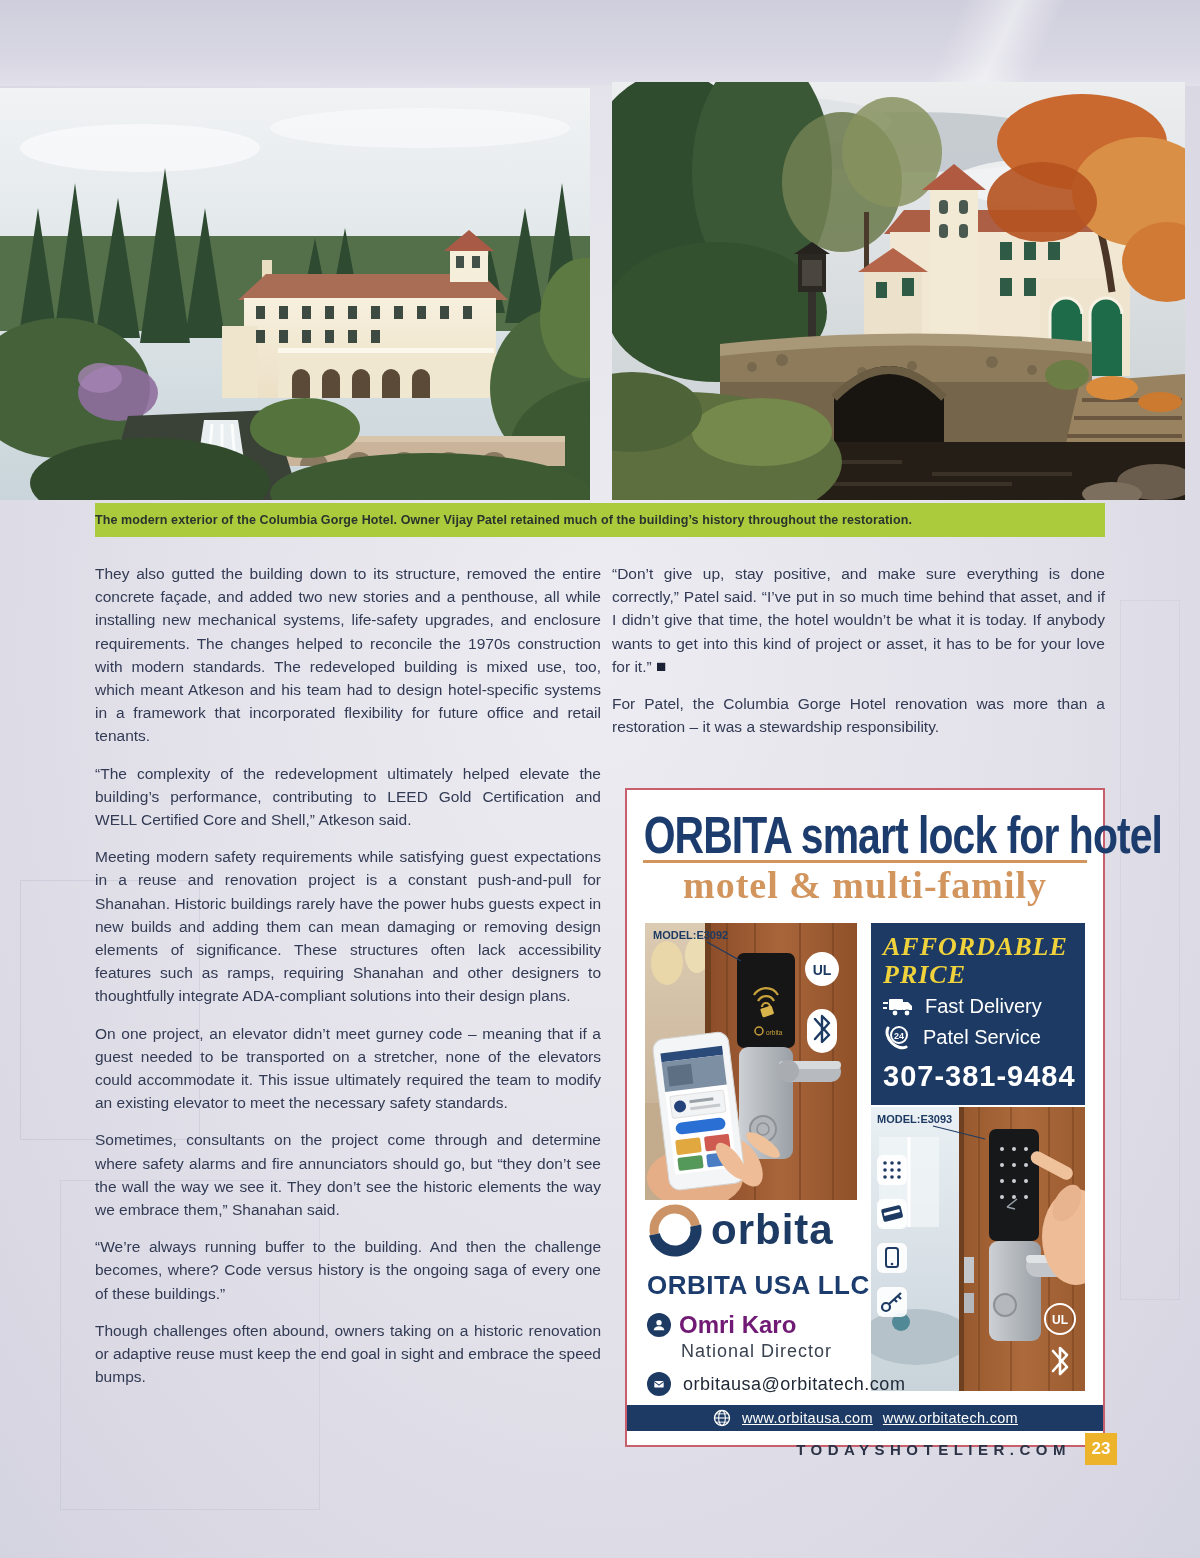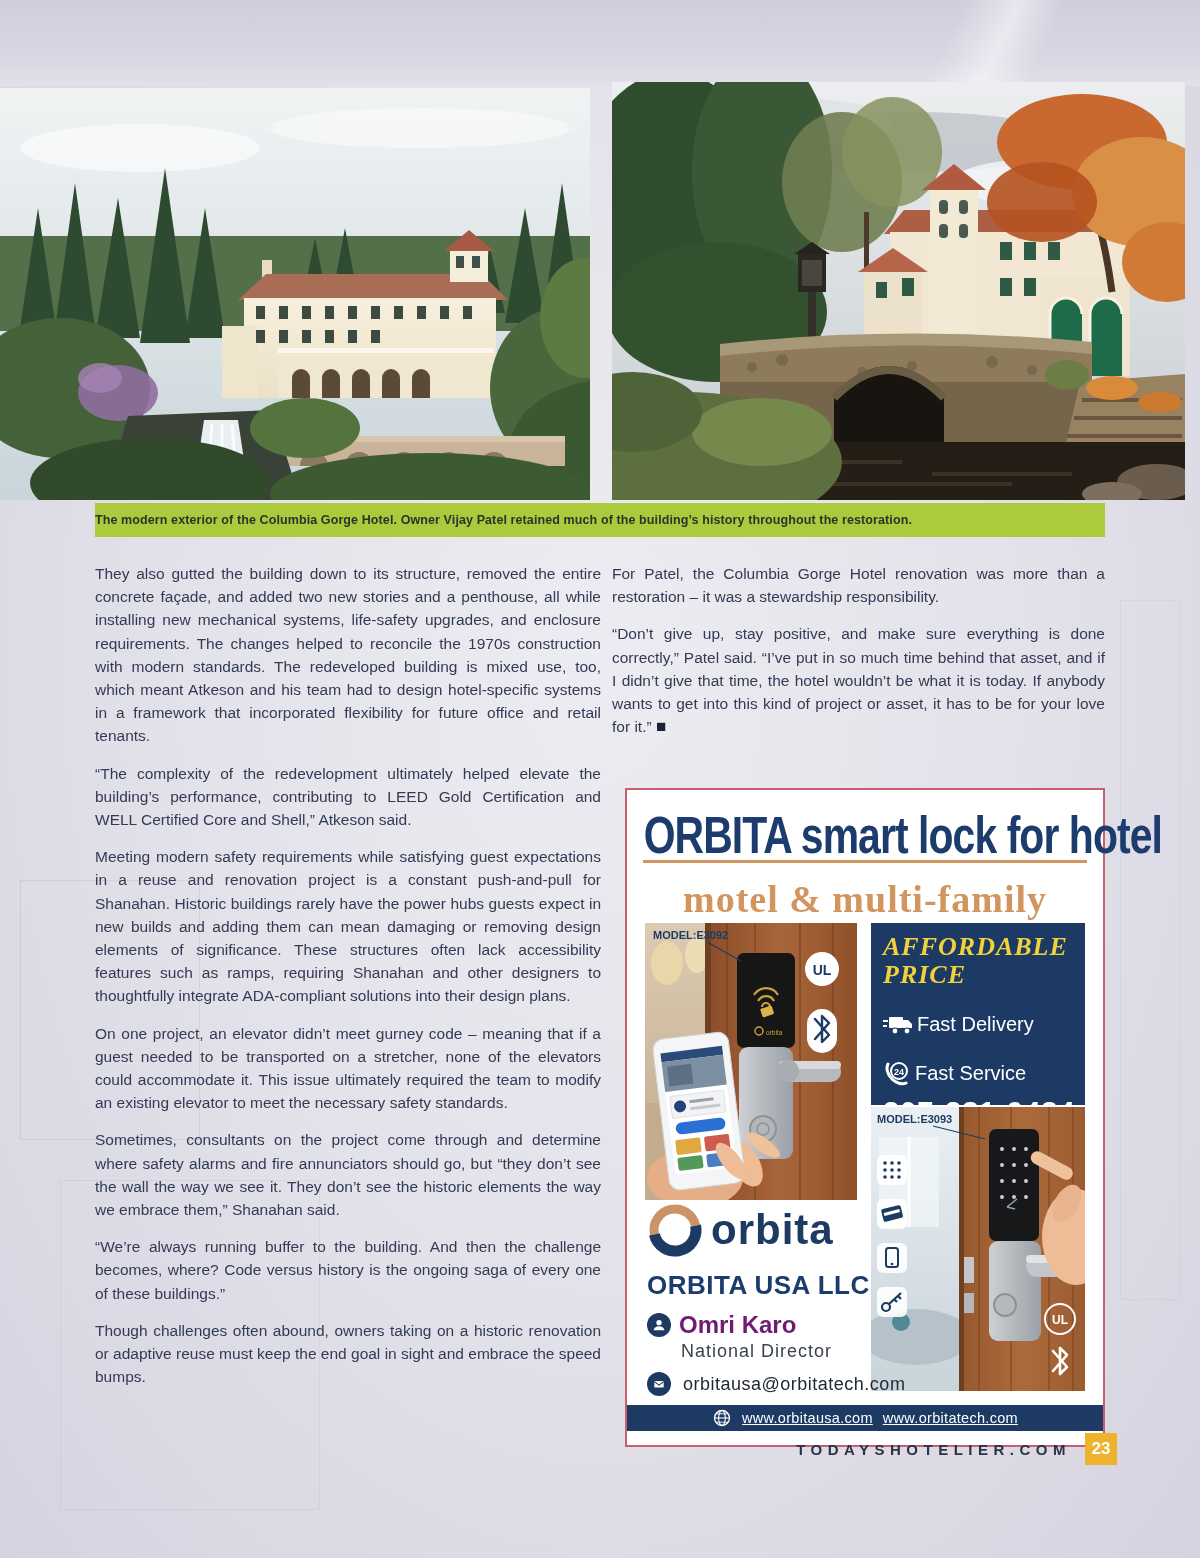--- a/index.html
+++ b/index.html
@@ -33,32 +33,32 @@
   .col p { margin:0 0 14px 0; }
   .endmark { font-size:17px; letter-spacing:2px; color:#1b2236; }
 
   
   .ad { position:absolute; left:625px; top:788px; width:480px; height:659px;
     background:#ffffff; border:2px solid #c75f6d; }
   .ad-headline { position:absolute; top:16px; left:0; width:100%; text-align:center;
     font-weight:bold; font-size:44px; color:#1d3c6e; letter-spacing:-1px; white-space:nowrap;
     transform:scale(.93,1.18); transform-origin:50% 0; }
   .ad-underline { position:absolute; left:16px; right:16px; top:70px; height:3px; background:#d2955e; }
-  .ad-sub { position:absolute; top:87px; left:0; width:100%; text-align:center;
+  .ad-sub { position:absolute; top:73px; left:0; width:100%; text-align:center;
     font-family:"Liberation Serif", serif; font-weight:bold; font-size:38px; color:#d2955e; letter-spacing:1px; }
 
   .ad-img { position:absolute; overflow:hidden; }
   .img-e3092 { left:18px; top:133px; width:212px; height:277px; }
   .img-e3093 { left:244px; top:317px; width:214px; height:284px; }
 
   .panel { position:absolute; left:244px; top:133px; width:214px; height:182px;
     background:#1c3a63; color:#fff; padding:10px 10px 4px 12px; }
   .panel .big { font-family:"Liberation Serif", serif; font-style:italic; font-weight:bold;
     font-size:26px; line-height:28px; color:#f0d23c; letter-spacing:1px; }
-  .panel .row { display:flex; align-items:center; gap:4px; margin-top:24px; font-size:20px; }
+  .panel .row { display:flex; align-items:center; gap:12px; margin-top:6px; font-size:20px; }
   .panel .row:first-of-type { margin-top:10px; }
   .panel .phone { margin-top:10px; font-size:29px; font-weight:bold; letter-spacing:1px; white-space:nowrap; }
 
   .brand-block { position:absolute; left:20px; top:412px; width:215px; }
   .brand-logo { display:flex; align-items:center; gap:8px; }
   .brand-word { font-size:42px; font-weight:bold; color:#1d3a63; letter-spacing:1px; }
   .company { margin-top:12px; font-size:26px; font-weight:bold; color:#1d3c6e; letter-spacing:.5px; white-space:nowrap; }
   .contact-row { display:flex; align-items:center; gap:8px; margin-top:10px; }
   .contact-name { font-size:24px; font-weight:bold; color:#701a75; }
   .contact-title { margin:2px 0 0 34px; font-size:18px; color:#3a4250; letter-spacing:1px; }
@@ -278,22 +278,22 @@
     <p>They also gutted the building down to its structure, removed the entire concrete façade, and added two new stories and a penthouse, all while installing new mechanical systems, life-safety upgrades, and enclosure requirements. The changes helped to reconcile the 1970s construction with modern standards. The redeveloped building is mixed use, too, which meant Atkeson and his team had to design hotel-specific systems in a framework that incorporated flexibility for future office and retail tenants.</p>
     <p>“The complexity of the redevelopment ultimately helped elevate the building’s performance, contributing to LEED Gold Certification and WELL Certified Core and Shell,” Atkeson said.</p>
     <p>Meeting modern safety requirements while satisfying guest expectations in a reuse and renovation project is a constant push-and-pull for Shanahan. Historic buildings rarely have the power hubs guests  expect in new builds and adding them can mean damaging or removing design elements of significance. These structures often lack accessibility features such as ramps, requiring Shanahan and other designers to thoughtfully integrate ADA-compliant solutions into their design plans.</p>
     <p>On one project, an elevator didn’t meet gurney code – meaning that if  a guest needed to be transported on a stretcher, none of the elevators could accommodate it.  This issue ultimately required the team to modify an existing elevator to meet the necessary safety standards.</p>
     <p>Sometimes, consultants on the project come through and determine where safety alarms and fire annunciators should go, but “they don’t see the wall the way we see it. They don’t see the historic elements the way we embrace them,” Shanahan said.</p>
     <p>“We’re always running buffer to the building. And then the challenge becomes, where? Code versus history is the ongoing saga of every one of these buildings.”</p>
     <p>Though challenges often abound, owners taking on a historic renovation or adaptive reuse must keep the end goal in sight and embrace the speed bumps.</p>
   </div>
 
   <div class="col col-right">
+    <p><span>“Don’t give up, stay positive, and make sure everything is done correctly,” Patel said. “I’ve put in so much time behind that asset, and if I didn’t give that time, the hotel wouldn’t be what it is today. If anybody wants to get into this kind of project or asset, it has to be for your love for it.”</span> <span class="endmark">■</span></p>
     <p>For Patel, the Columbia Gorge Hotel renovation was more than a restoration – it was a stewardship responsibility.</p>
-    <p><span>“Don’t give up, stay positive, and make sure everything is done correctly,” Patel said. “I’ve put in so much time behind that asset, and if I didn’t give that time, the hotel wouldn’t be what it is today. If anybody wants to get into this kind of project or asset, it has to be for your love for it.”</span> <span class="endmark">■</span></p>
   </div>
 
   <div class="ad">
     <div class="ad-headline">ORBITA smart lock for hotel</div>
     <div class="ad-underline"></div>
     <div class="ad-sub">motel &amp; multi-family</div>
 
     <div class="ad-img img-e3092">
       <svg width="212" height="277" viewBox="0 0 212 277">
         <defs>
@@ -385,21 +385,21 @@
           <circle cx="24" cy="17" r="3" fill="#fff" stroke="#1c3a63" stroke-width="1.2"></circle>
         </svg>
         <span>Fast Delivery</span>
       </div>
       <div class="row">
         <svg width="28" height="26" viewBox="0 0 28 26">
           <path d="M5,4 C3,8 4,14 9,19 C13,23 19,25 23,23" fill="none" stroke="#fff" stroke-width="3" stroke-linecap="round"></path>
           <circle cx="16" cy="11" r="8" fill="#1c3a63" stroke="#fff" stroke-width="2"></circle>
           <text x="16" y="14.5" font-size="9" font-weight="bold" fill="#fff" text-anchor="middle">24</text>
         </svg>
-        <span>Fast Service</span>
+        <span>Patel Service</span>
       </div>
       <div class="phone">307-381-9484</div>
     </div>
 
     <div class="ad-img img-e3093">
       <svg width="214" height="284" viewBox="0 0 214 284">
         <defs>
           <linearGradient id="roomg" x1="0" y1="0" x2="0" y2="1">
             <stop offset="0" stop-color="#eaf0f4"></stop>
               <stop offset="1" stop-color="#c8d3da"></stop>

